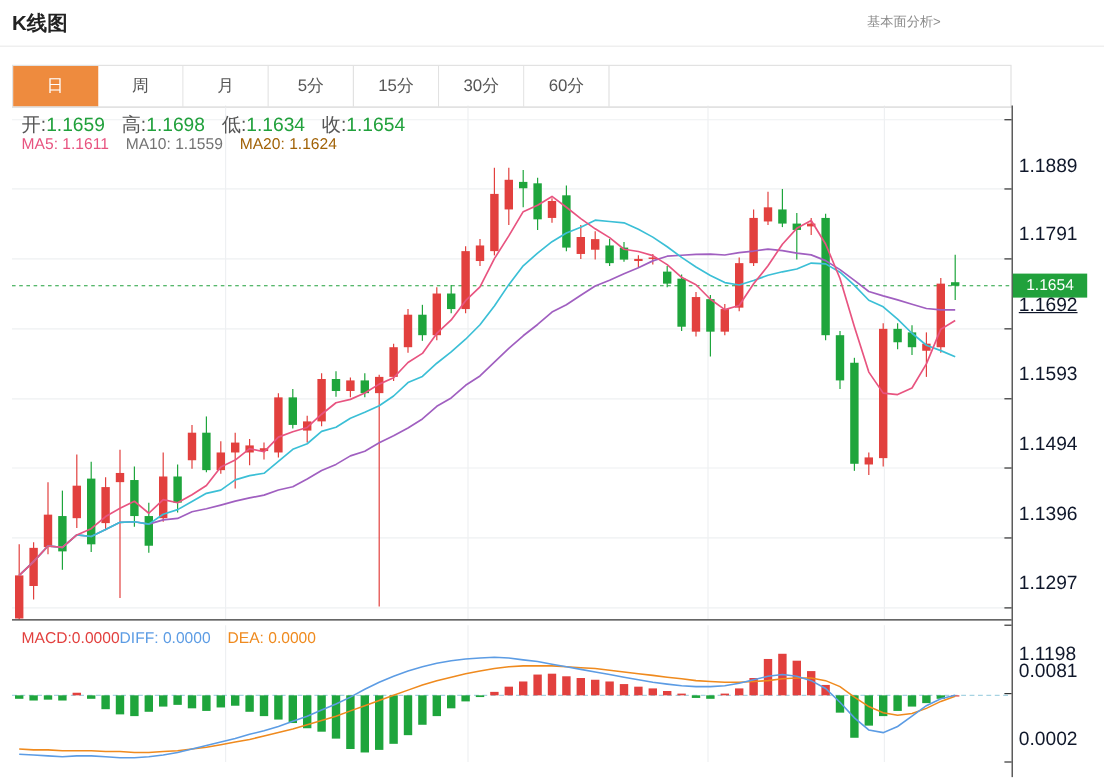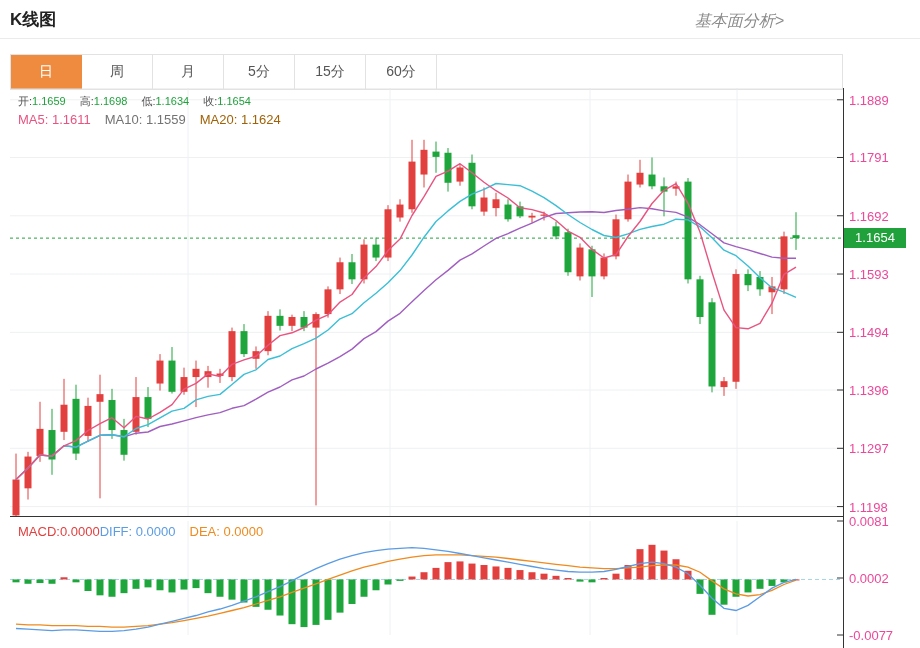--- a/index.html
+++ b/index.html
@@ -1,53 +1,54 @@
 <!DOCTYPE html>
 <html><head>
 <meta charset="utf-8">
 <style>
   * { margin:0; padding:0; box-sizing:border-box; }
   html,body { width:920px; height:648px; background:#fff; font-family:"Liberation Sans", sans-serif; overflow:hidden; }
   #page { position:relative; width:796px; height:648px; background:#fff; }
   .title { position:absolute; left:10px; top:8px; font-size:17px; font-weight:bold; color:#222; }
-  .fund-link { position:absolute; right:12px; top:11px; font-size:16px; color:#8a8a8a; text-decoration:none; cursor:pointer;font-style:italic; }
+  .fund-link { position:absolute; right:12px; top:11px; font-size:11px; color:#8a8a8a; text-decoration:none; cursor:pointer; }
   .head-divider { position:absolute; left:0; top:38px; width:920px; height:0; border-bottom:1px solid #ebebeb; }
   .tabbar { position:absolute; left:10px; top:54px; width:833px; height:36px; border:1px solid #e2e2e2; background:#fff; display:flex; }
   .tab { width:71px; height:100%; display:flex; align-items:center; justify-content:center; font-size:14px; color:#555; border-right:1px solid #e2e2e2; cursor:pointer; background:#fff; }
   .tab.active { background:#ee8b3e; color:#fff; border-right-color:#ee8b3e; }
   .tab-fill { flex:1; }
   #chart-svg { position:absolute; left:0; top:0; width:920px; height:648px; }
-  .ohlc-row { position:absolute; left:18px; top:94px; font-size:11px; white-space:nowrap; }
+  .ohlc-row { position:absolute; left:18px; top:94px; font-size:16px; white-space:nowrap; }
   .ohlc-row .lbl { color:#555; }
   .ohlc-row .val { color:#21a13c; margin-right:14px; }
   .ma-row { position:absolute; left:18px; top:112px; font-size:13px; white-space:nowrap; }
   .ma-row .ma5 { color:#e85480; margin-right:14px; }
   .ma-row .ma10 { color:#737373; margin-right:14px; }
   .ma-row .ma20 { color:#a16207; }
   .macd-row { position:absolute; left:18px; top:524px; font-size:13px; white-space:nowrap; }
   .macd-row .macd { color:#e2403e; margin-right:0; }
   .macd-row .diff { color:#5c9ce4; margin-right:14px; }
   .macd-row .dea { color:#ef8a1e; }
   .last-badge { position:absolute; left:844px; width:62px; height:20px; background:#21a13c; color:#fff; font-size:13px; line-height:20px; text-align:center; }
-  .axis-label { position:absolute; font-size:13px; color:#ec4899; }
+  .axis-label { position:absolute; font-size:16px; color:#0f172a;margin-top:37px; }
 </style>
 </head>
 <body>
 
 <div id="page">
   <div class="title">K线图</div>
   <a class="fund-link">基本面分析&gt;</a>
   <div class="head-divider"></div>
 
   <div class="tabbar">
     <div class="tab active">日</div>
     <div class="tab">周</div>
     <div class="tab">月</div>
     <div class="tab">5分</div>
     <div class="tab">15分</div>
+    <div class="tab">30分</div>
     <div class="tab">60分</div>
     <div class="tab-fill"></div>
   </div>
 
   <svg id="chart-svg" xmlns="http://www.w3.org/2000/svg" viewBox="0 0 920 648">
       <g>
         <line x1="10" y1="99.77441540577718" x2="843" y2="99.77441540577718" stroke="#eef0f2" stroke-width="1"></line>
         <line x1="10" y1="157.46905089408548" x2="843" y2="157.46905089408548" stroke="#eef0f2" stroke-width="1"></line>
         <line x1="10" y1="215.7524071526826" x2="843" y2="215.7524071526826" stroke="#eef0f2" stroke-width="1"></line>
         <line x1="10" y1="274.03576341127973" x2="843" y2="274.03576341127973" stroke="#eef0f2" stroke-width="1"></line>
@@ -440,21 +441,21 @@
   </div>
 
   <div class="macd-row">
     <span class="macd"><span>MACD:</span><span>0.0000</span></span><span class="diff"><span>DIFF:</span> <span>0.0000</span></span><span class="dea"><span>DEA:</span> <span>0.0000</span></span>
   </div>
 
   <div class="last-badge" id="last-badge" style="top: 228.124px;">1.1654</div>
   <div id="axis-labels">
       <div class="axis-label" style="left: 849px; top: 92.7744px;">1.1889</div>
       <div class="axis-label" style="left: 849px; top: 150.469px;">1.1791</div>
-      <div class="axis-label" style="left: 849px; top: 208.752px;">1.1692</div>
+      <div class="axis-label" style="left: 849px; top: 208.752px; text-decoration: underline;">1.1692</div>
       <div class="axis-label" style="left: 849px; top: 267.036px;">1.1593</div>
       <div class="axis-label" style="left: 849px; top: 325.319px;">1.1494</div>
       <div class="axis-label" style="left: 849px; top: 383.014px;">1.1396</div>
       <div class="axis-label" style="left: 849px; top: 441.297px;">1.1297</div>
       <div class="axis-label" style="left: 849px; top: 499.58px;">1.1198</div>
       <div class="axis-label" style="left: 849px; top: 514px;">0.0081</div>
       <div class="axis-label" style="left: 849px; top: 571px;">0.0002</div>
       <div class="axis-label" style="left: 849px; top: 628px;">-0.0077</div>
     </div>
 </div>

